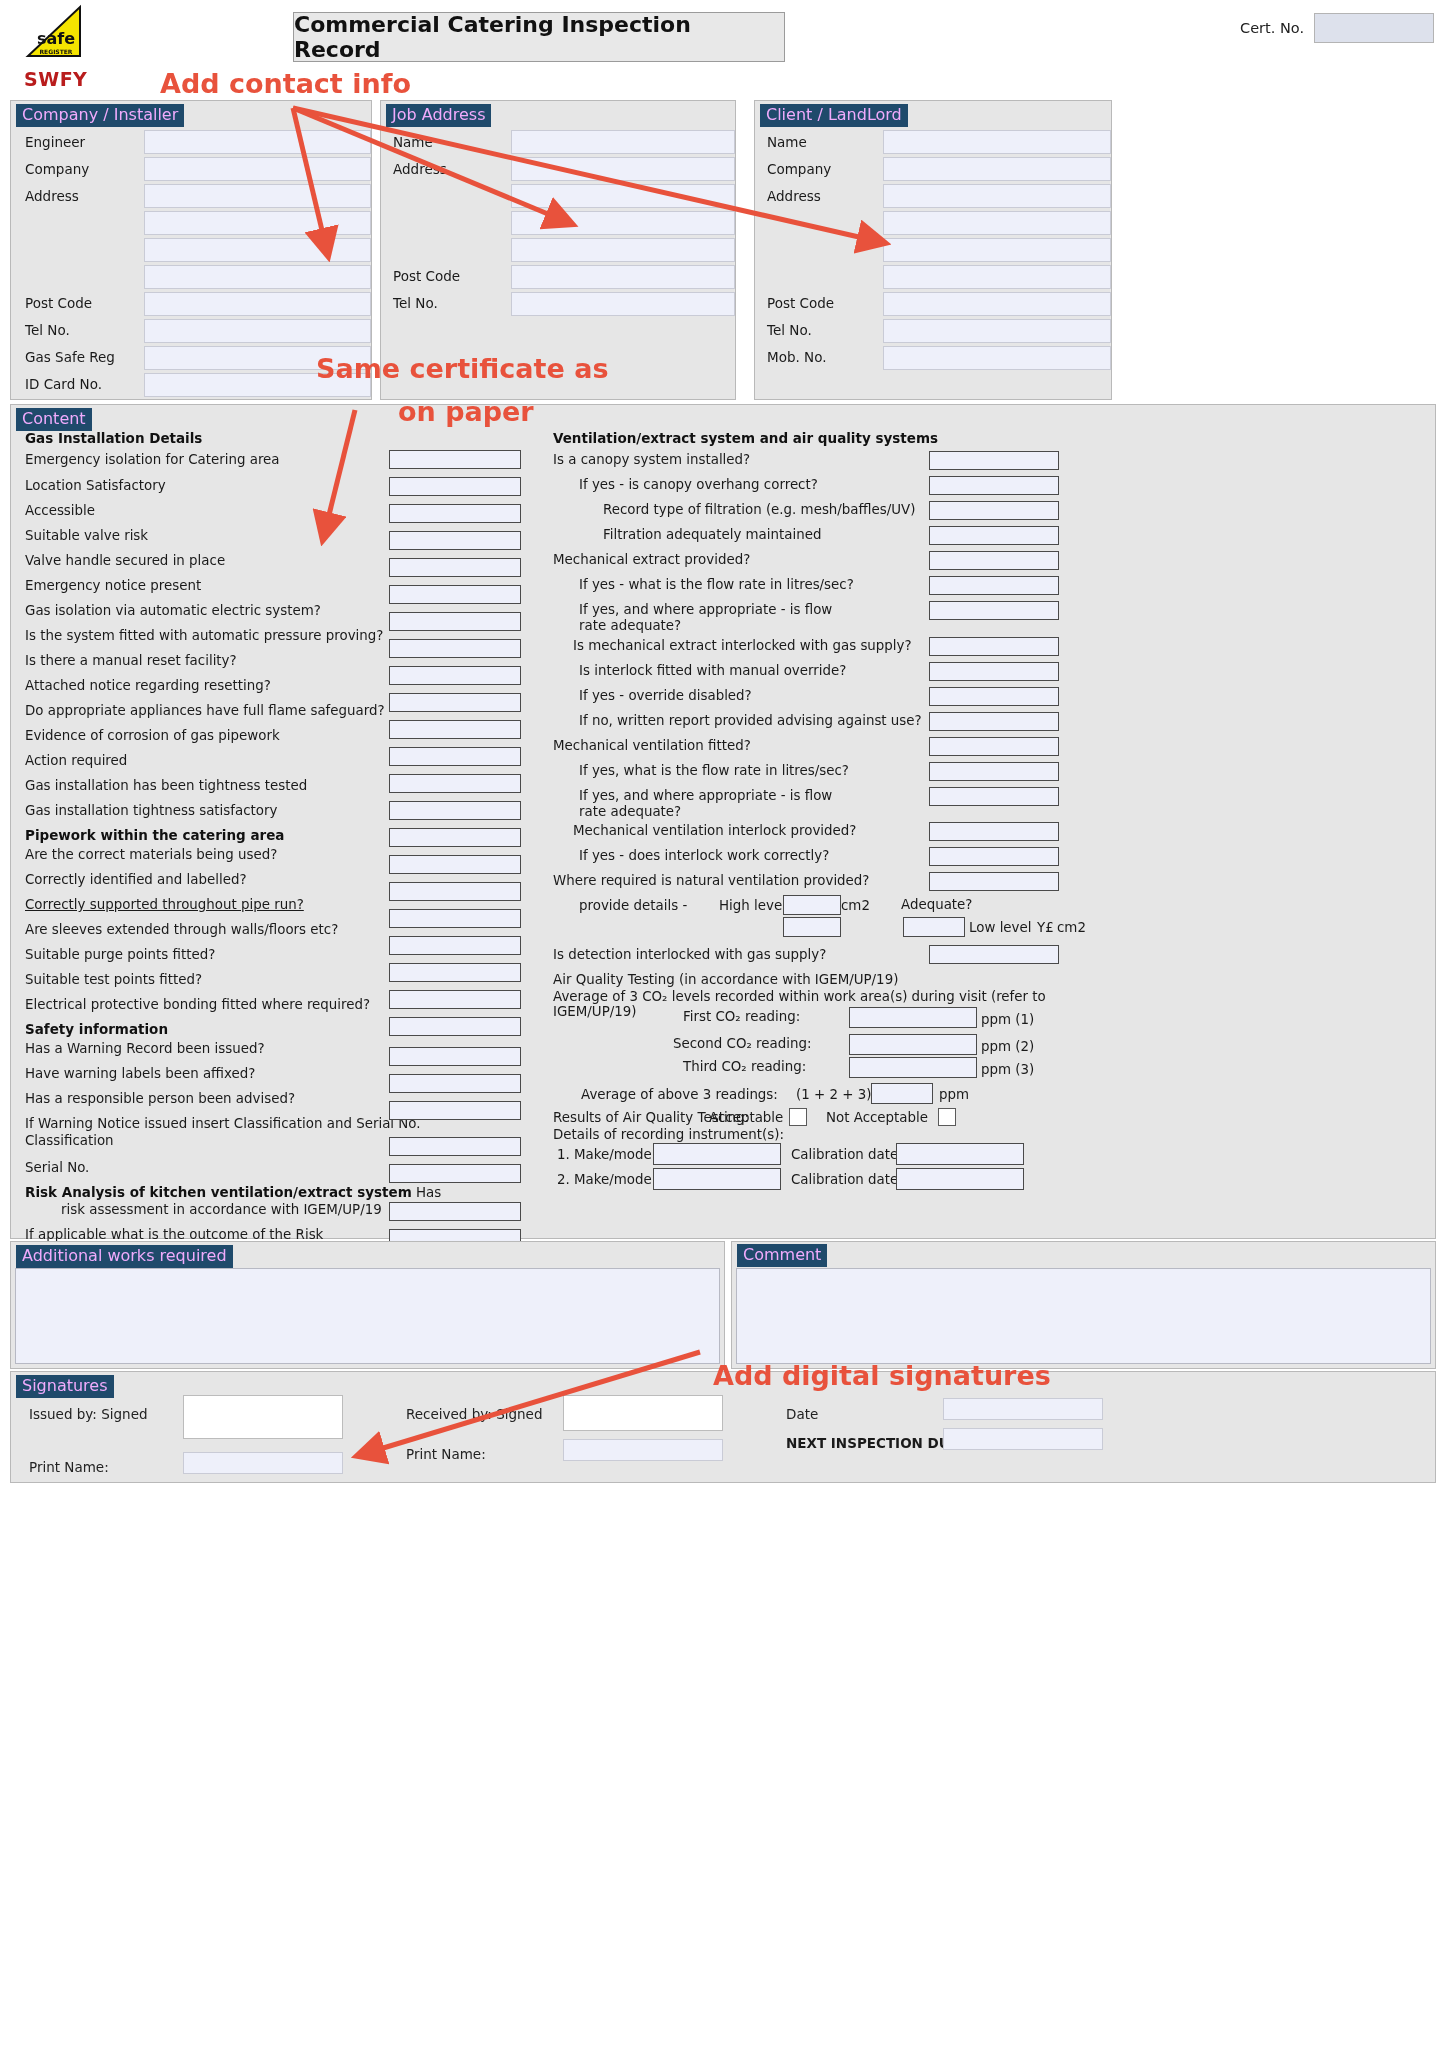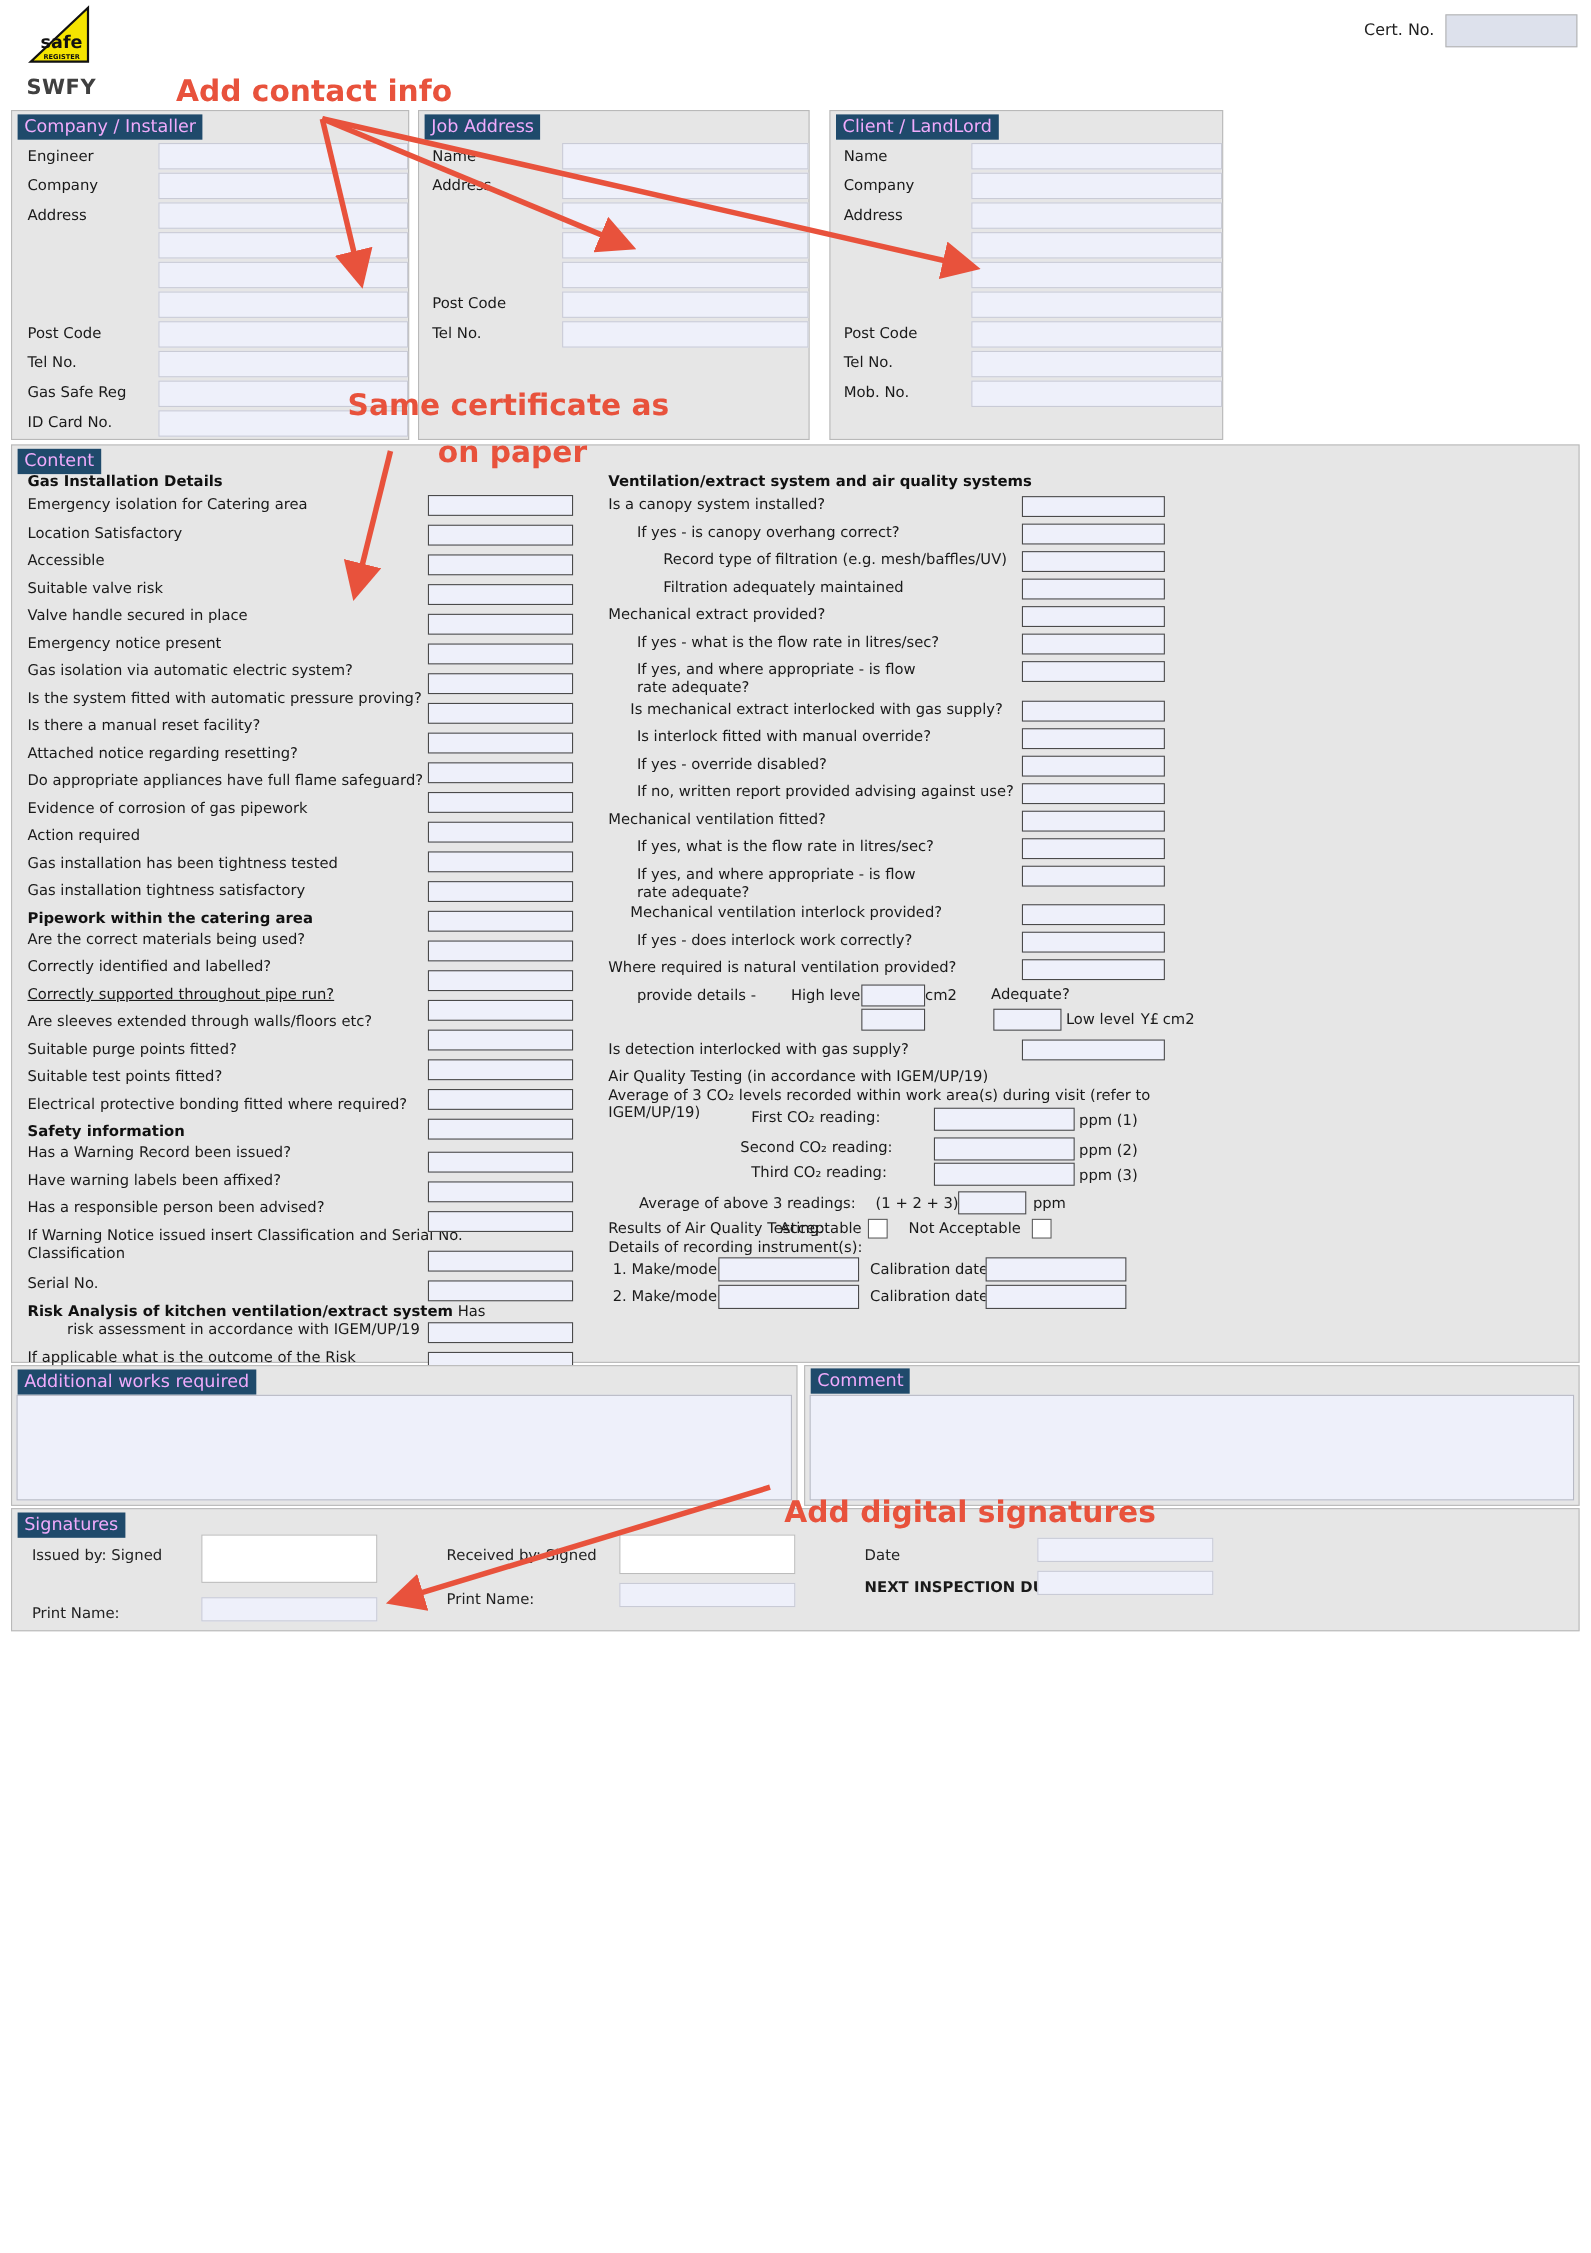--- a/index.html
+++ b/index.html
@@ -11,21 +11,21 @@
     font-size:13.5px;
     color:#1a1a1a;
     position:relative;
     overflow:hidden;
   }
   
   .topbar { position:relative; height:100px; }
   .logo-wrap { position:absolute; left:14px; top:4px; width:100px; text-align:left; }
   .logo-tri { position:relative; width:72px; height:62px; margin-left:8px; }
   .logo-tri svg { display:block; }
-  .logo-swfy { font-weight:bold; font-size:19px; letter-spacing:.5px; margin-left:10px; margin-top:2px; color:#404040; }
+  .logo-swfy { font-weight:bold; font-size:19px; letter-spacing:.5px; margin-left:10px; margin-top:2px; color:#b91c1c; }
   .title-box {
     position:absolute; left:293px; top:12px; width:492px; height:50px;
     background:#e8e8e8; border:1px solid #9b9b9b;
     display:flex; align-items:center; justify-content:center;
     font-weight:bold; font-size:22px; color:#111;
   }
   .cert-wrap { position:absolute; right:12px; top:13px; display:flex; align-items:center; gap:10px; }
   .cert-label { font-size:14.5px; color:#222; }
   .cert-field { width:120px; height:30px; background:#dde1ec; border:1px solid #b4b4b4; }
 
@@ -81,20 +81,21 @@
     <div class="logo-tri">
       <svg width="72" height="62" viewBox="0 0 72 62">
         <polygon points="58,3 58,52 6,52" fill="#f5e400" stroke="#111" stroke-width="2"></polygon>
         <text x="34" y="40" font-family="DejaVu Sans" font-size="16" font-weight="bold" fill="#111" text-anchor="middle">safe</text>
         <text x="34" y="50" font-family="DejaVu Sans" font-size="6" font-weight="bold" fill="#111" text-anchor="middle">REGISTER</text>
       </svg>
     </div>
     <div class="logo-swfy">SWFY</div>
   </div>
 
+  <div class="title-box">Commercial Catering Inspection Record</div>
 
   <div class="cert-wrap">
     <span class="cert-label">Cert. No.</span>
     <span class="cert-field"></span>
   </div>
 </div>
 
 <div class="contact-row">
 
   <div class="contact-col c1 panel">

